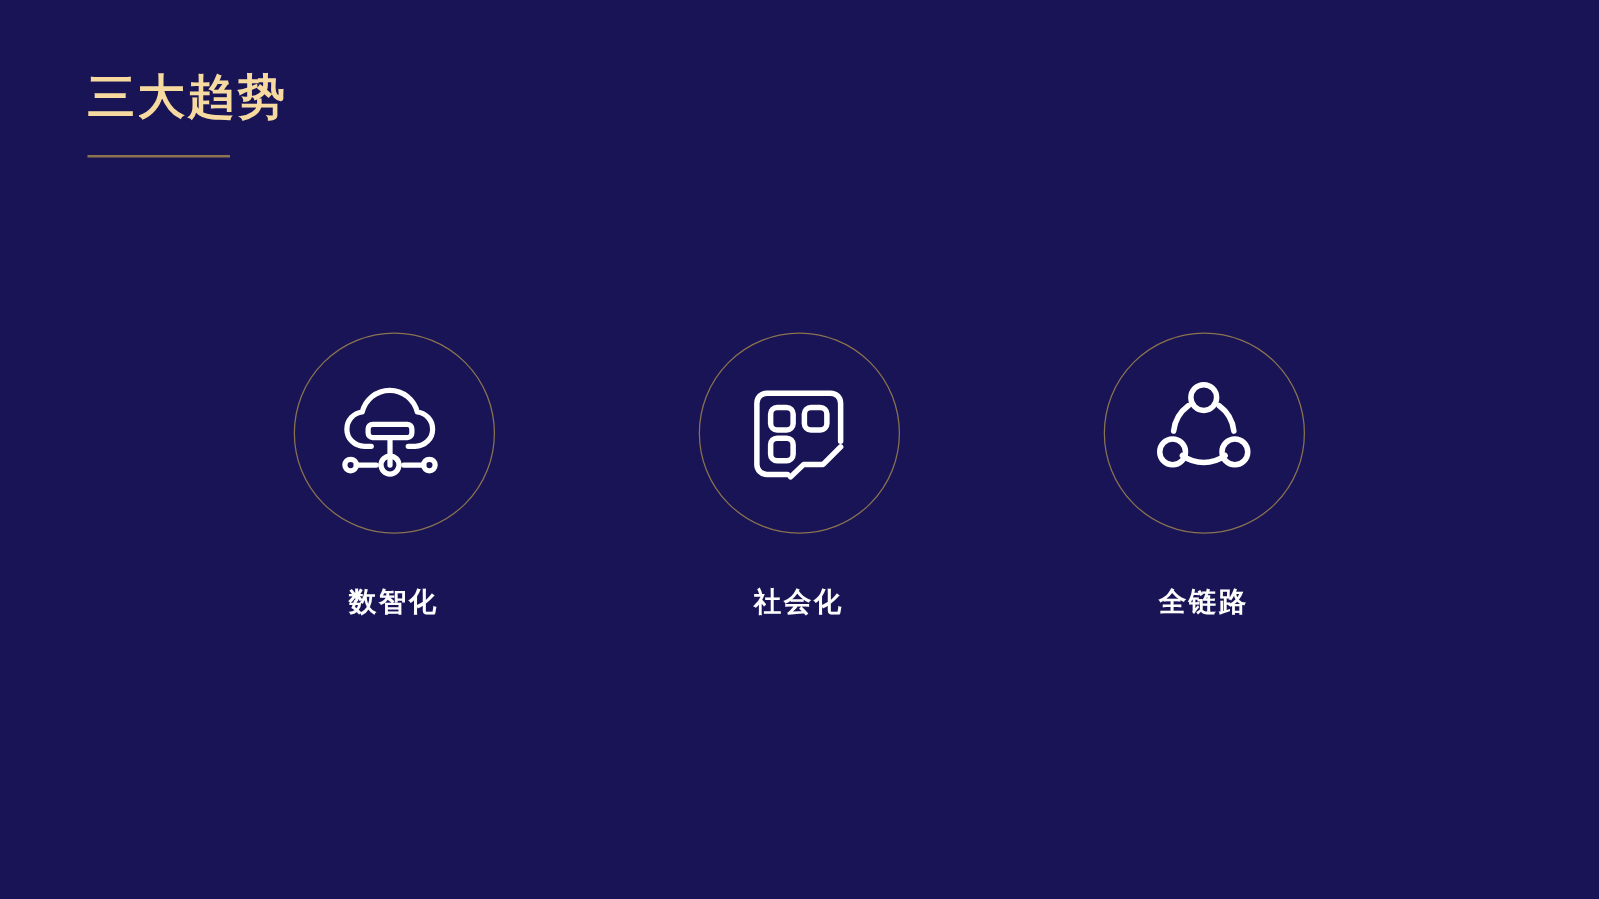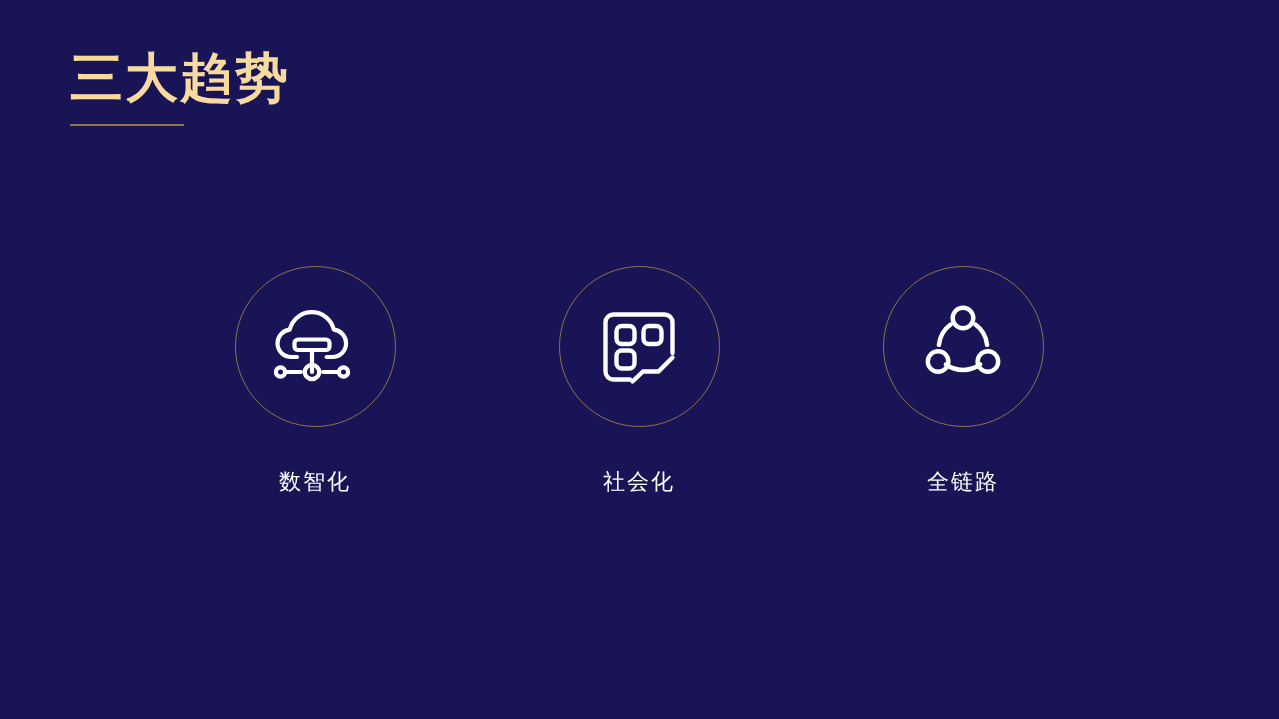--- a/index.html
+++ b/index.html
@@ -25,21 +25,21 @@
 
   
   .title-block {
     position: absolute;
     left: 70px;
     top: 50px;
     width: 520px;
   }
   .slide-title {
     margin: 0;
-    font-size: 53px;
+    font-size: 38px;
     line-height: 56px;
     font-weight: bold;
     letter-spacing: 2px;
     color: #f6daa0;
     white-space: nowrap;
   }
   .title-rule {
     margin-top: 18px;
     width: 114px;
     height: 2px;
@@ -49,20 +49,21 @@
   
   .trends-row {
     position: absolute;
     left: 153px;
     top: 266px;
     width: 972px;
     display: flex;
     flex-direction: row;
     align-items: flex-start;
     justify-content: space-between;
+    font-weight: bold;
   }
   .trend-card {
     width: 324px;
     display: flex;
     flex-direction: column;
     align-items: center;
   }
   .icon-circle {
     width: 161px;
     height: 161px;

